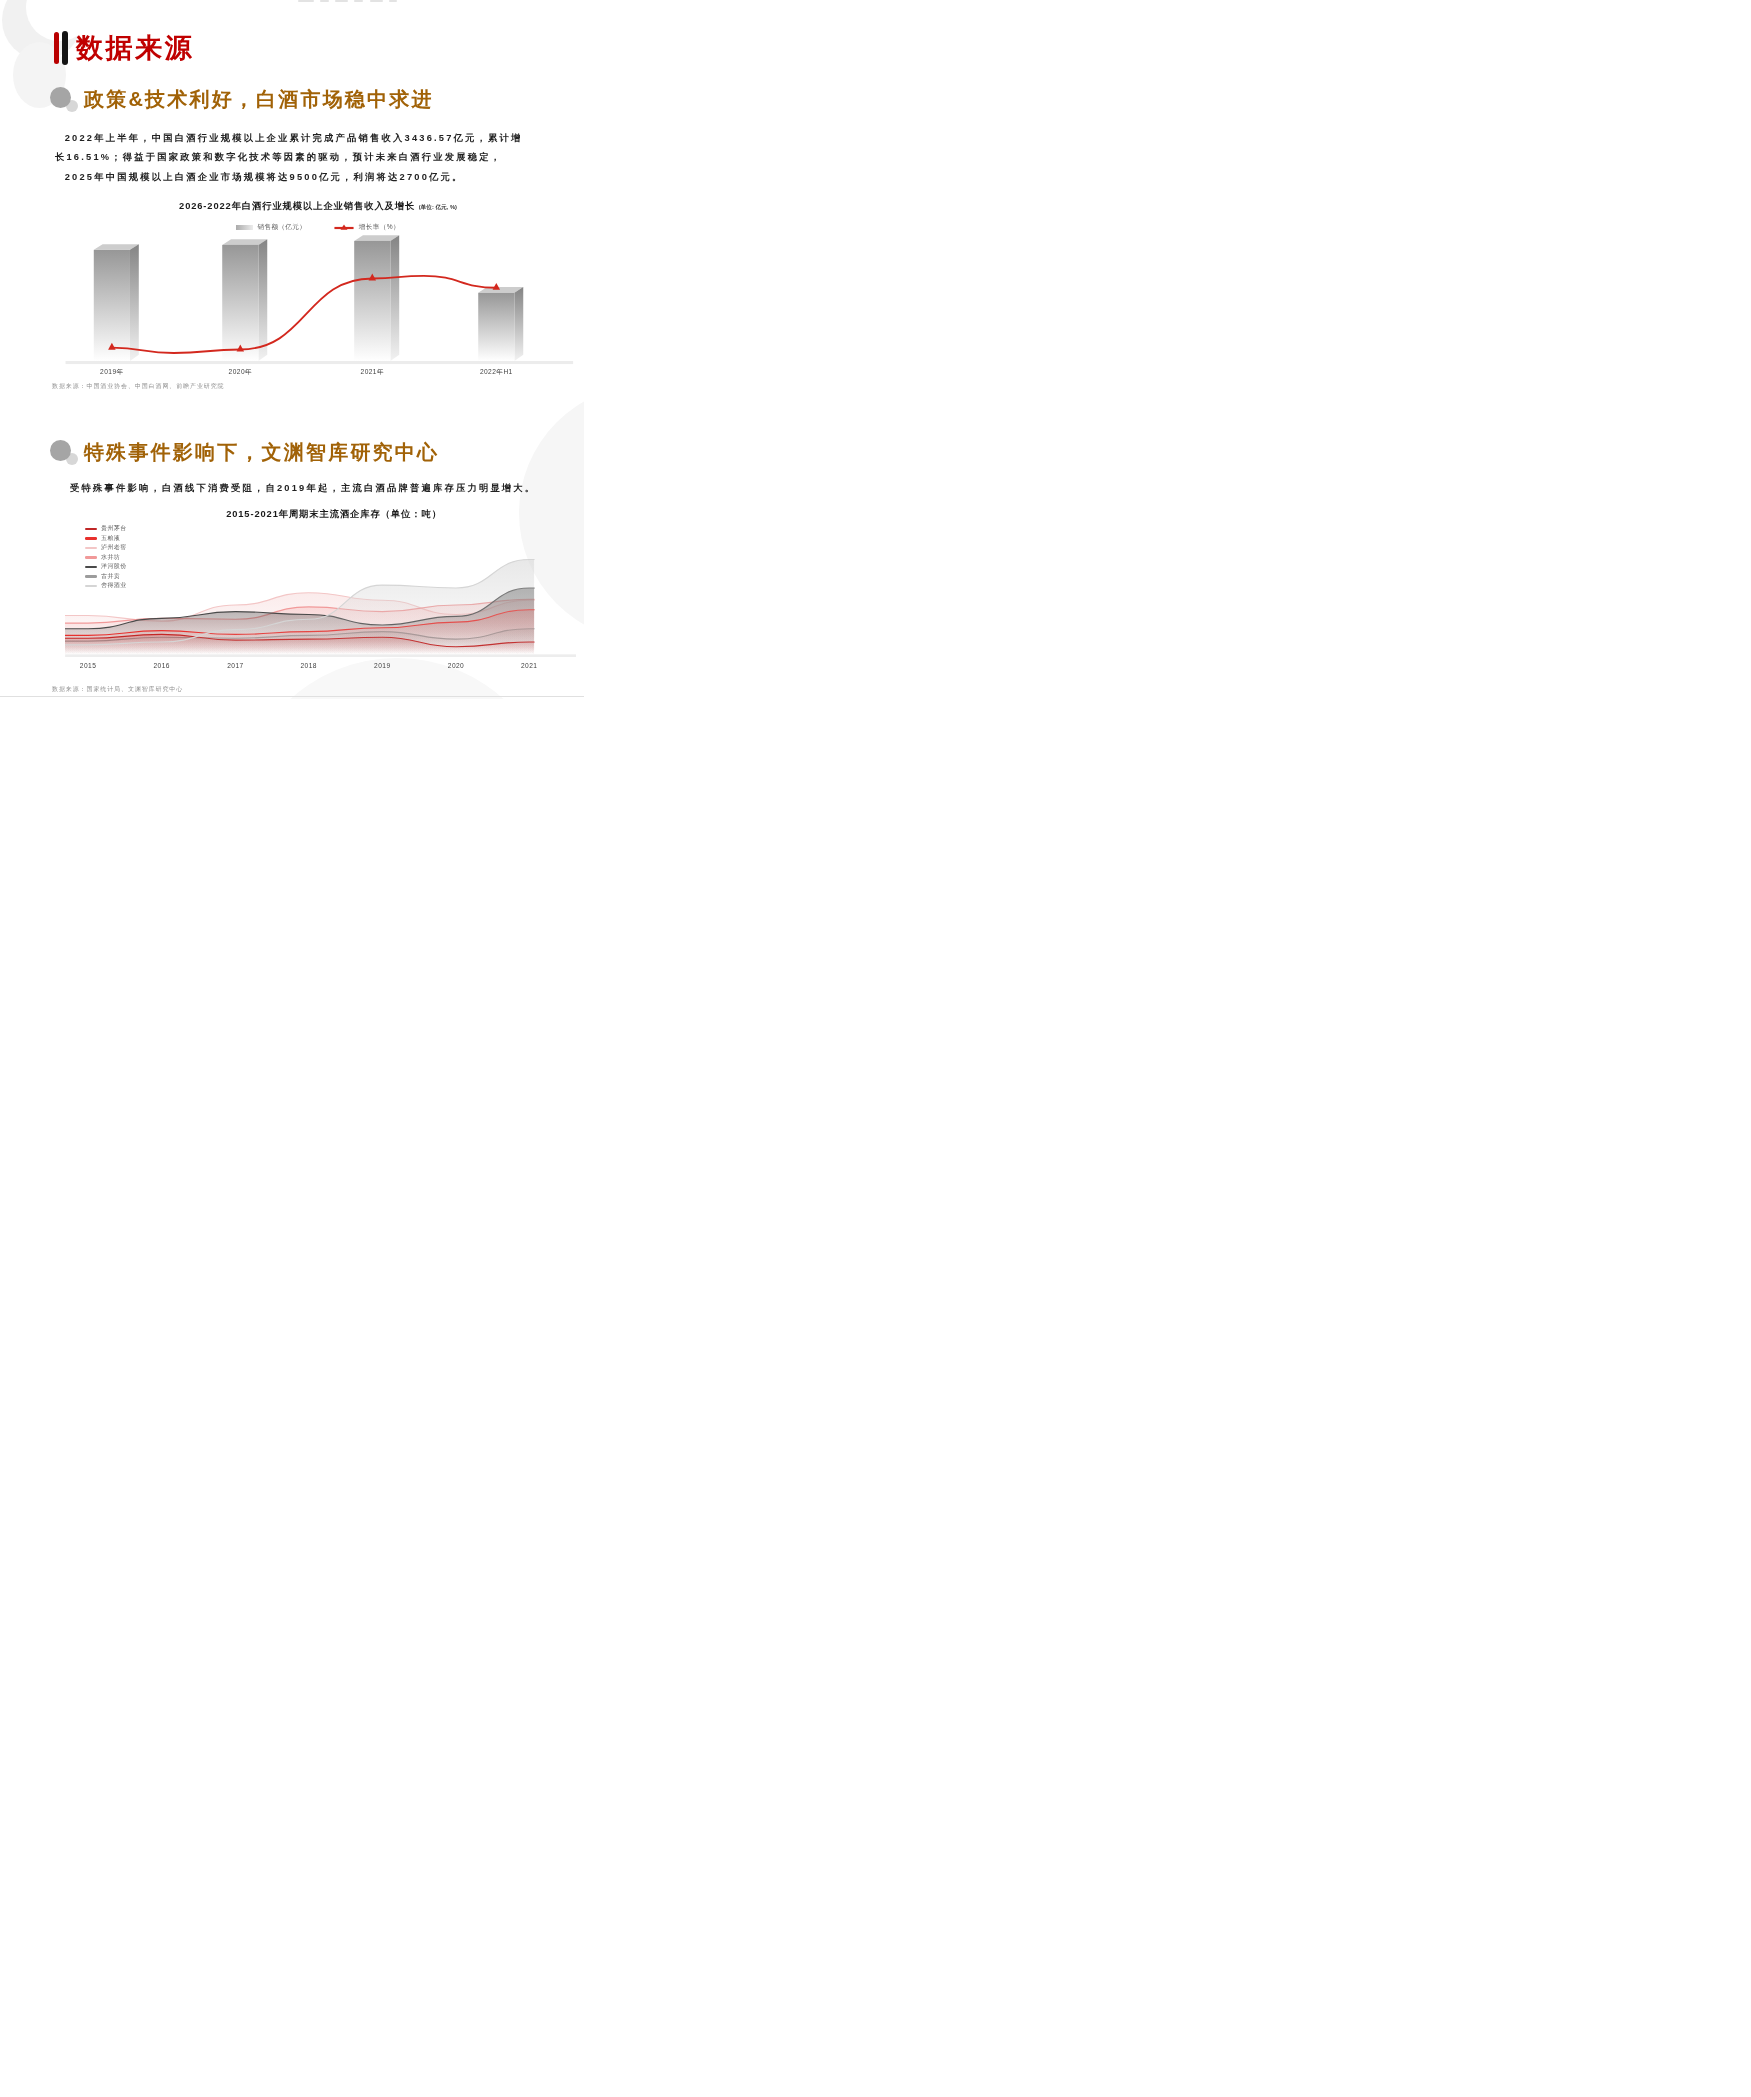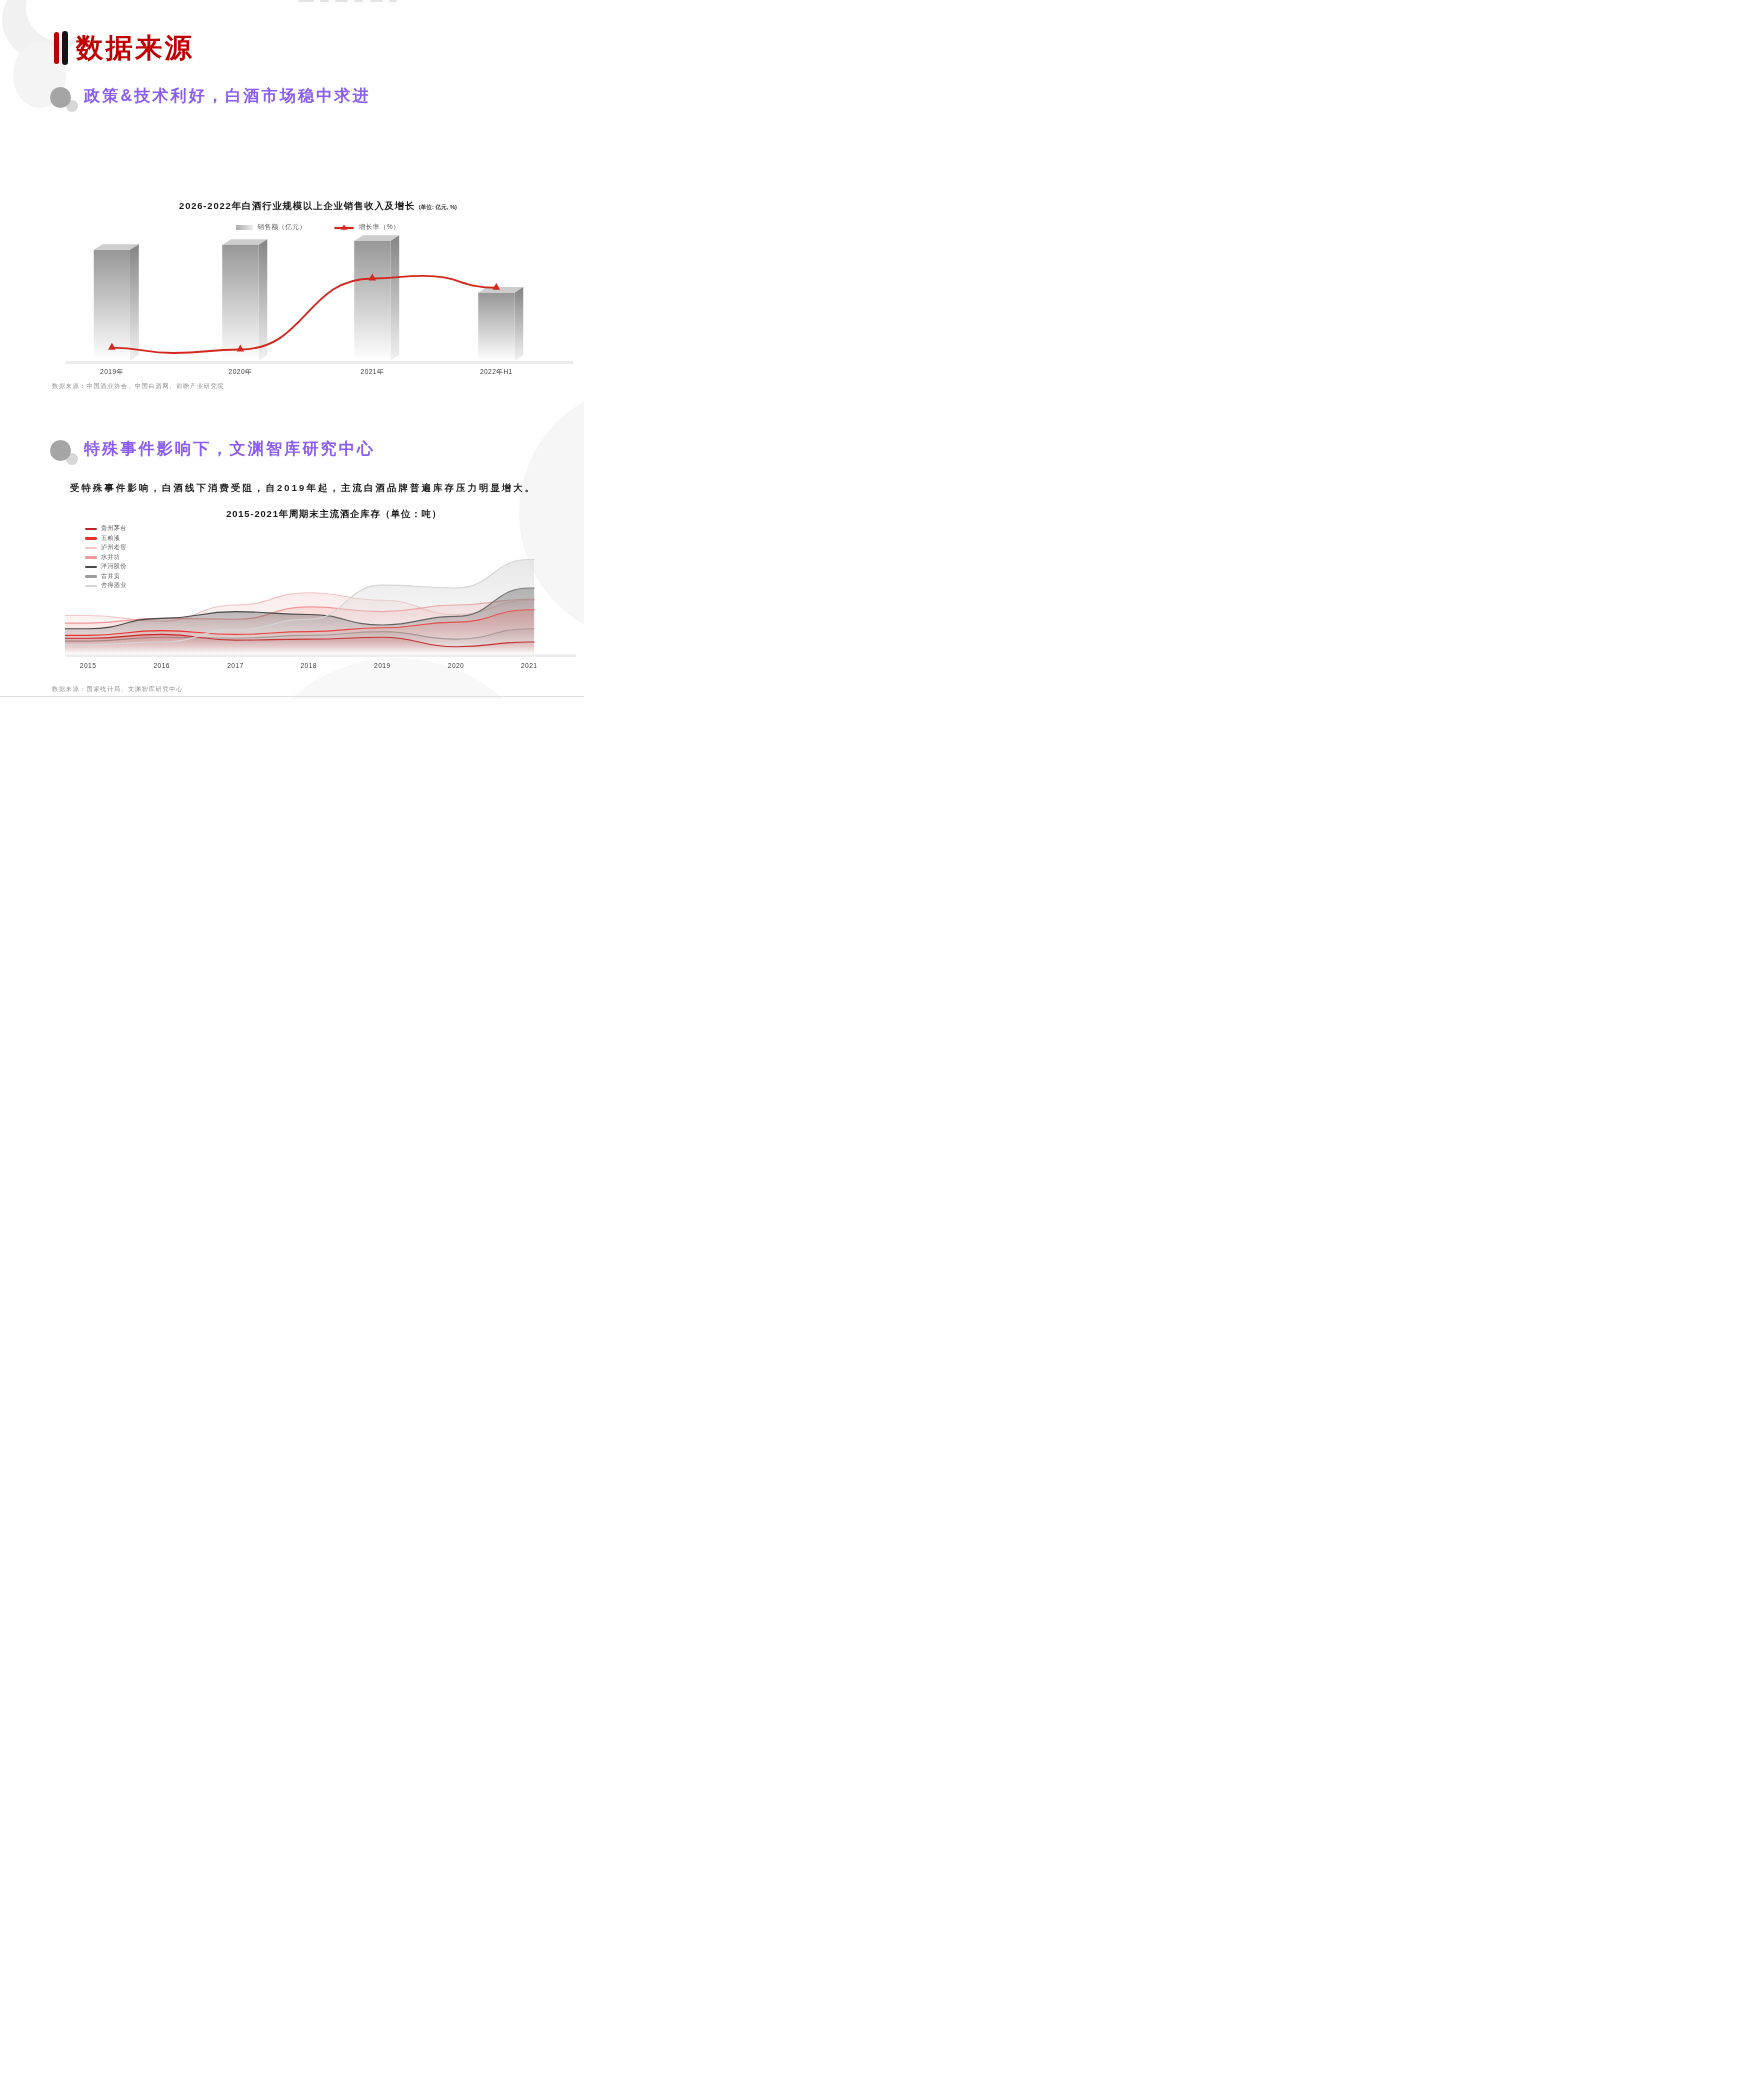--- a/index.html
+++ b/index.html
@@ -18,22 +18,22 @@
   .bar-red{position:absolute;left:1.8px;top:5.3px;width:5.7px;height:32px;border-radius:3.1px;background:#b90000;}
   .bar-black{position:absolute;left:10px;top:4px;width:6.2px;height:34px;border-radius:3.1px;background:#141414;}
   .page-title{position:absolute;left:24px;top:0;margin:0;font-size:27px;line-height:42px;
       font-weight:800;color:#c00000;letter-spacing:2.6px;white-space:nowrap;}
 
   .sec-head{position:absolute;z-index:2;height:25px;}
   .sec1-head{left:50px;top:87px;}
   .sec2-head{left:50px;top:440px;}
   .bullet-small{position:absolute;left:16px;top:13.2px;width:12px;height:12px;border-radius:50%;background:#d7d7d7;}
   .bullet-big{position:absolute;left:0;top:0;width:21px;height:21px;border-radius:50%;background:#a5a5a5;}
-  .sec-head h2{position:absolute;left:34px;top:-0.9px;margin:0;font-size:16px;font-weight:800;
-      color:#8b5cf6;letter-spacing:2.2px;white-space:nowrap;}
+  .sec-head h2{position:absolute;left:34px;top:-0.9px;margin:0;font-size:20px;font-weight:800;
+      color:#a16207;letter-spacing:2.2px;white-space:nowrap;}
 
   .para{position:absolute;z-index:2;font-size:9.3px;font-weight:700;color:#222;
         letter-spacing:2.2px;line-height:19.4px;white-space:nowrap;}
   .para1{left:55px;top:129px;}
   .para1 .indent{padding-left:9.7px;}
   .para2{left:70px;top:479px;}
 
   .chart-title{position:absolute;z-index:2;width:512px;text-align:center;
       font-size:9.3px;font-weight:800;color:#1a1a1a;letter-spacing:0.9px;}
   .chart1-title{left:62px;top:200px;}
@@ -84,20 +84,25 @@
     <span class="bar-black"></span>
     <h1 class="page-title">数据来源</h1>
   </header>
 
   <div class="sec-head sec1-head">
     <span class="bullet-small"></span>
     <span class="bullet-big"></span>
     <h2>政策&amp;技术利好，白酒市场稳中求进</h2>
   </div>
 
+  <div class="para para1">
+    <div class="indent">2022年上半年，中国白酒行业规模以上企业累计完成产品销售收入3436.57亿元，累计增</div>
+    <div>长16.51%；得益于国家政策和数字化技术等因素的驱动，预计未来白酒行业发展稳定，</div>
+    <div class="indent">2025年中国规模以上白酒企业市场规模将达9500亿元，利润将达2700亿元。</div>
+  </div>
 
   <div class="chart-title chart1-title">
     <span class="ct-main">2026-2022年白酒行业规模以上企业销售收入及增长</span>
     <span class="ct-unit">(单位: 亿元, %)</span>
   </div>
 
   <div class="legend1">
     <span class="lg-item">
       <span class="sw-bar"></span>
       <span>销售额（亿元）</span>

